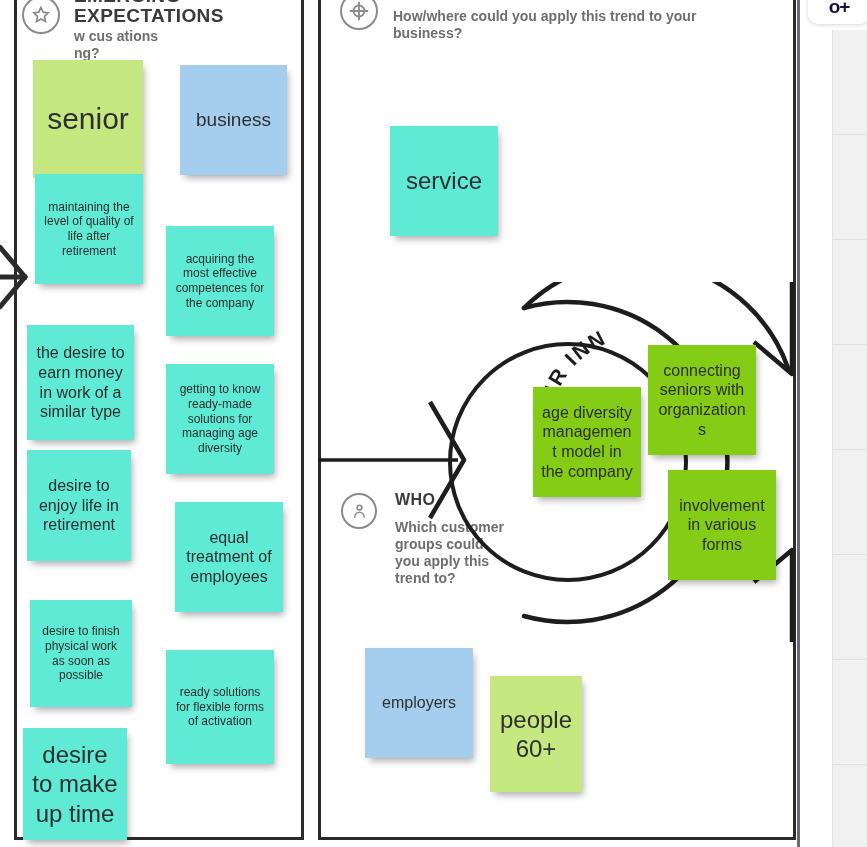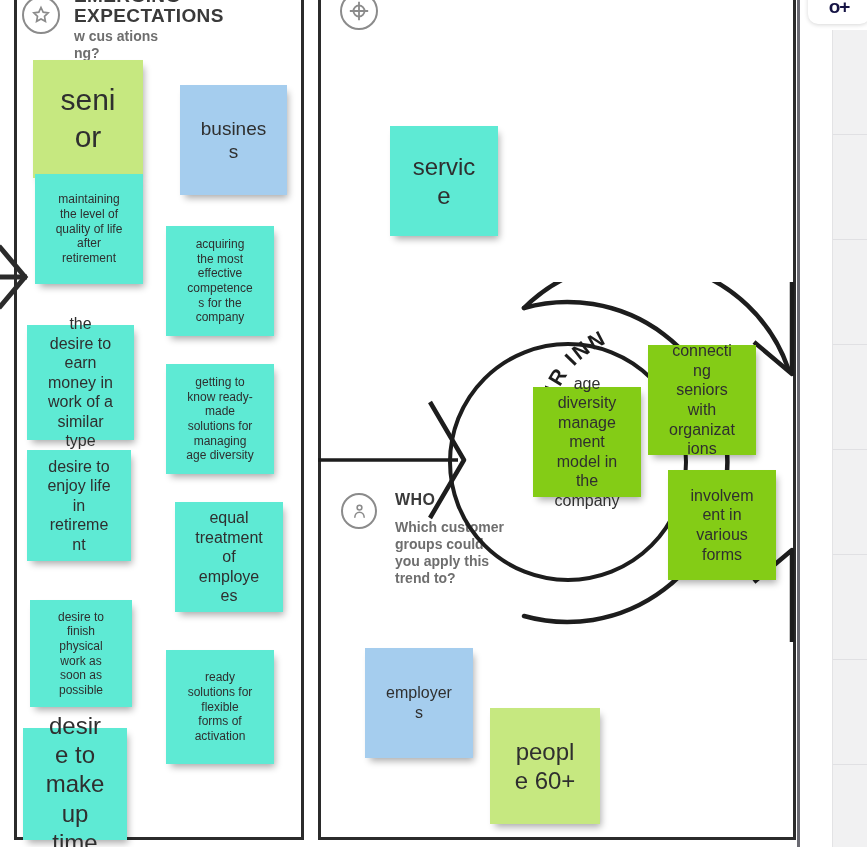--- a/index.html
+++ b/index.html
@@ -101,33 +101,33 @@
 
   
   .note {
     position: absolute;
     box-sizing: border-box;
     display: flex;
     align-items: center;
     justify-content: center;
     text-align: center;
     color: #2f2f2f;
-    padding: 6px 20px;
+    padding: 6px 8px;
     line-height: 1.22;
     box-shadow: 3px 5px 7px -2px rgba(0,0,0,0.33);
     word-break: break-word;
   }
   .note.yellow { background: #5eead4; }
   .note.green  { background: #c6e880; }
   .note.blue   { background: #a5cdee; }
   .note.pink   { background: #84cc16; }
 
   .fs-sm  { font-size: 12px; }
   .fs-md  { font-size: 16px; }
-  .fs-lg  { font-size: 19px; margin-top: 20px; }
+  .fs-lg  { font-size: 19px; }
   .fs-xl  { font-size: 24px; }
   .fs-xxl { font-size: 30px; }
 
   
   #right-rail {
     position: absolute;
     left: 797px;
     top: 0;
     width: 70px;
     height: 847px;
@@ -194,20 +194,21 @@
   <div class="panel" id="panel-right"></div>
 
   <div class="tpl-icon" id="icon-innov">
     <svg width="22" height="22" viewBox="0 0 24 24" aria-hidden="true">
       <circle cx="12" cy="12" r="6" fill="none" stroke="#8b8b8b" stroke-width="2"></circle>
       <path d="M12 2v20M2 12h20" stroke="#8b8b8b" stroke-width="2"></path>
     </svg>
   </div>
   <div class="tpl-head" id="head-innov">
     <div class="tpl-title">INNOVATION TYPE</div>
+    <div class="tpl-sub">How/where could you apply this trend to your business?</div>
   </div>
 
   <div class="tpl-icon" id="icon-who">
     <svg width="19" height="19" viewBox="0 0 24 24" aria-hidden="true">
       <circle cx="12" cy="7" r="3" fill="none" stroke="#8b8b8b" stroke-width="2"></circle>
       <path d="M6 20c0-4 2.7-7 6-7s6 3 6 7" fill="none" stroke="#8b8b8b" stroke-width="2"></path>
     </svg>
   </div>
   <div class="tpl-head" id="head-who">
     <div class="tpl-title">WHO</div>
@@ -246,21 +247,21 @@
       <div class="note blue fs-lg" style="left: 180px; top: 65px; width: 107px; height: 110px;">business</div>
       <div class="note yellow fs-sm" style="left: 166px; top: 226px; width: 108px; height: 110px;">acquiring the most effective competences for the company</div>
       <div class="note yellow fs-sm" style="left: 166px; top: 364px; width: 108px; height: 110px;">getting to know ready-made solutions for managing age diversity</div>
       <div class="note yellow fs-md" style="left: 175px; top: 502px; width: 108px; height: 110px;">equal treatment of employees</div>
       <div class="note yellow fs-sm" style="left: 166px; top: 650px; width: 108px; height: 114px;">ready solutions for flexible forms of activation</div>
       <div class="note yellow fs-xl" style="left: 390px; top: 126px; width: 108px; height: 110px;">service</div>
       <div class="note pink fs-md" style="left: 533px; top: 387px; width: 108px; height: 110px;">age diversity management model in the company</div>
       <div class="note pink fs-md" style="left: 648px; top: 345px; width: 108px; height: 110px;">connecting seniors with organizations</div>
       <div class="note pink fs-md" style="left: 668px; top: 470px; width: 108px; height: 110px;">involvement in various forms</div>
       <div class="note blue fs-md" style="left: 365px; top: 648px; width: 108px; height: 110px;">employers</div>
-      <div class="note green fs-xl" style="left: 490px; top: 676px; width: 110px; height: 116px; margin-top: 32px;">people 60+</div>
+      <div class="note green fs-xl" style="left: 490px; top: 676px; width: 92px; height: 116px;">people 60+</div>
     </div>
 
   <div id="right-rail">
     <div id="rail-list">
       <div class="rail-row"></div>
       <div class="rail-row"></div>
       <div class="rail-row"></div>
       <div class="rail-row"></div>
       <div class="rail-row"></div>
       <div class="rail-row"></div>

